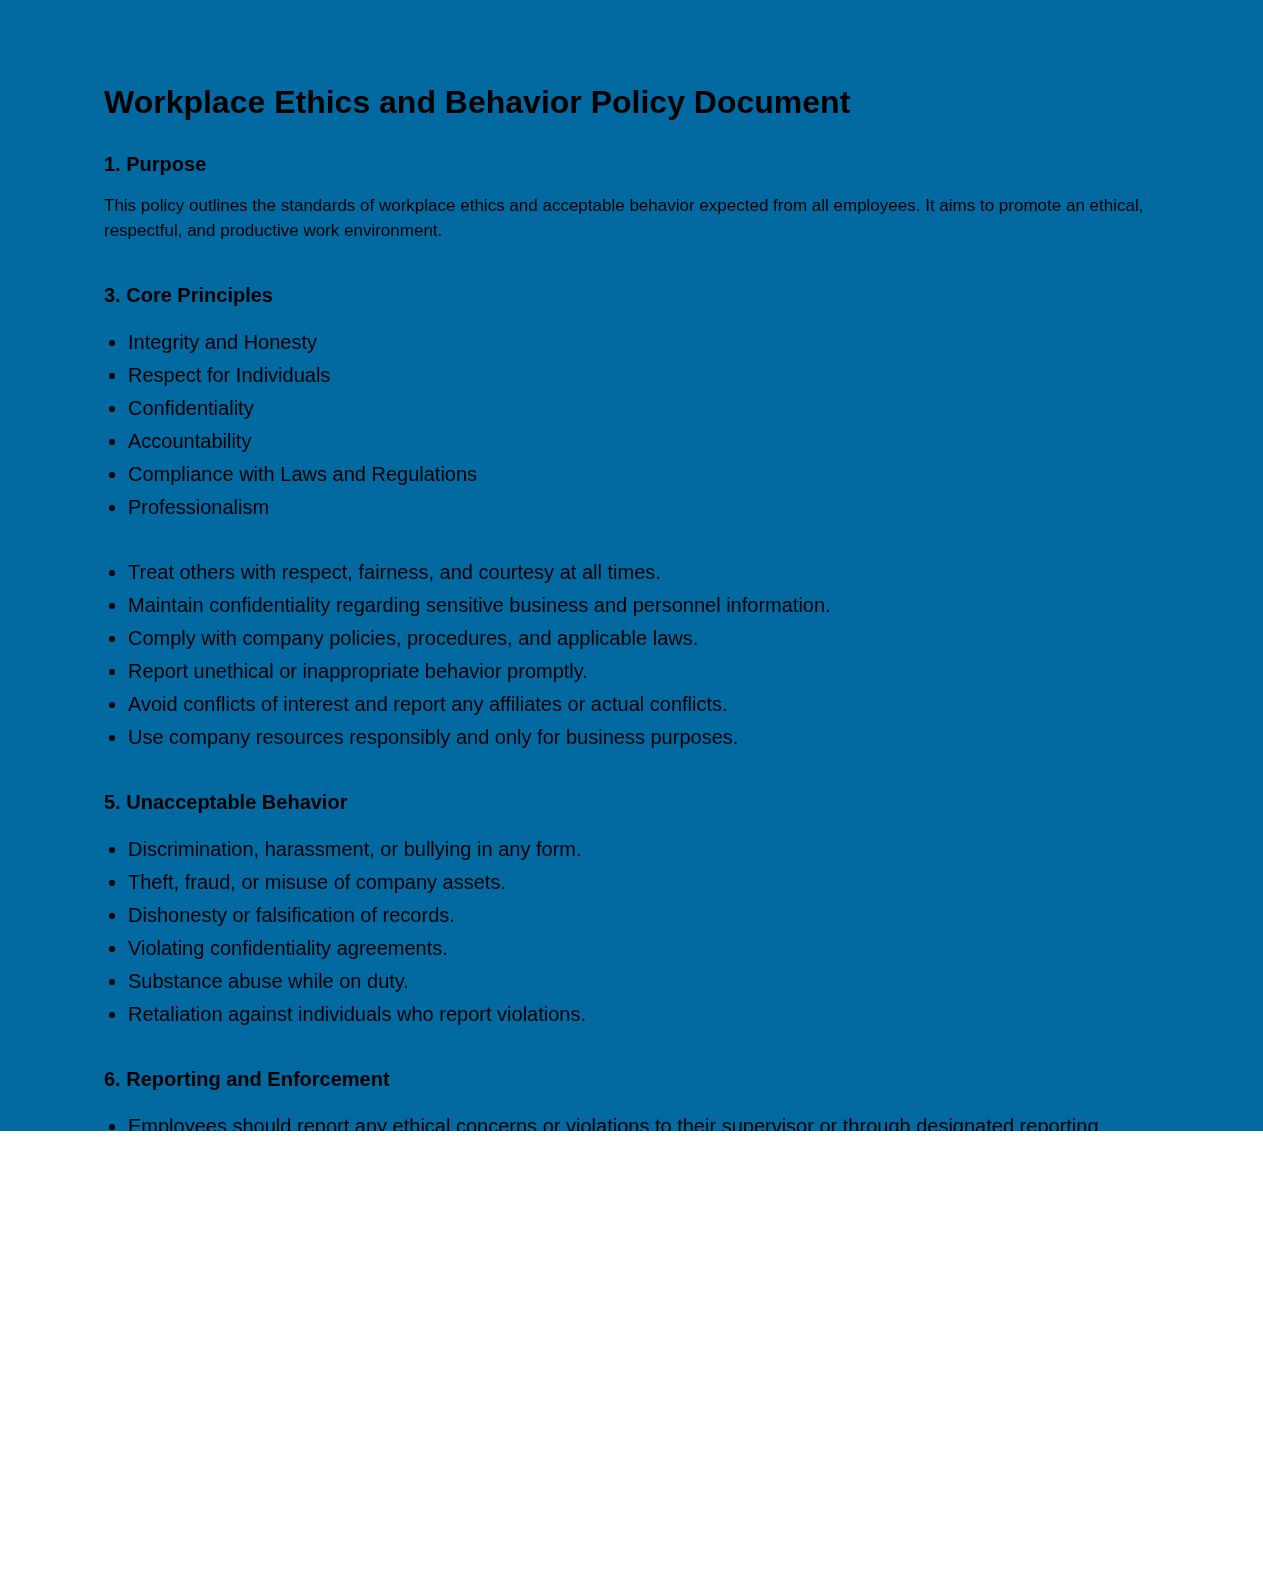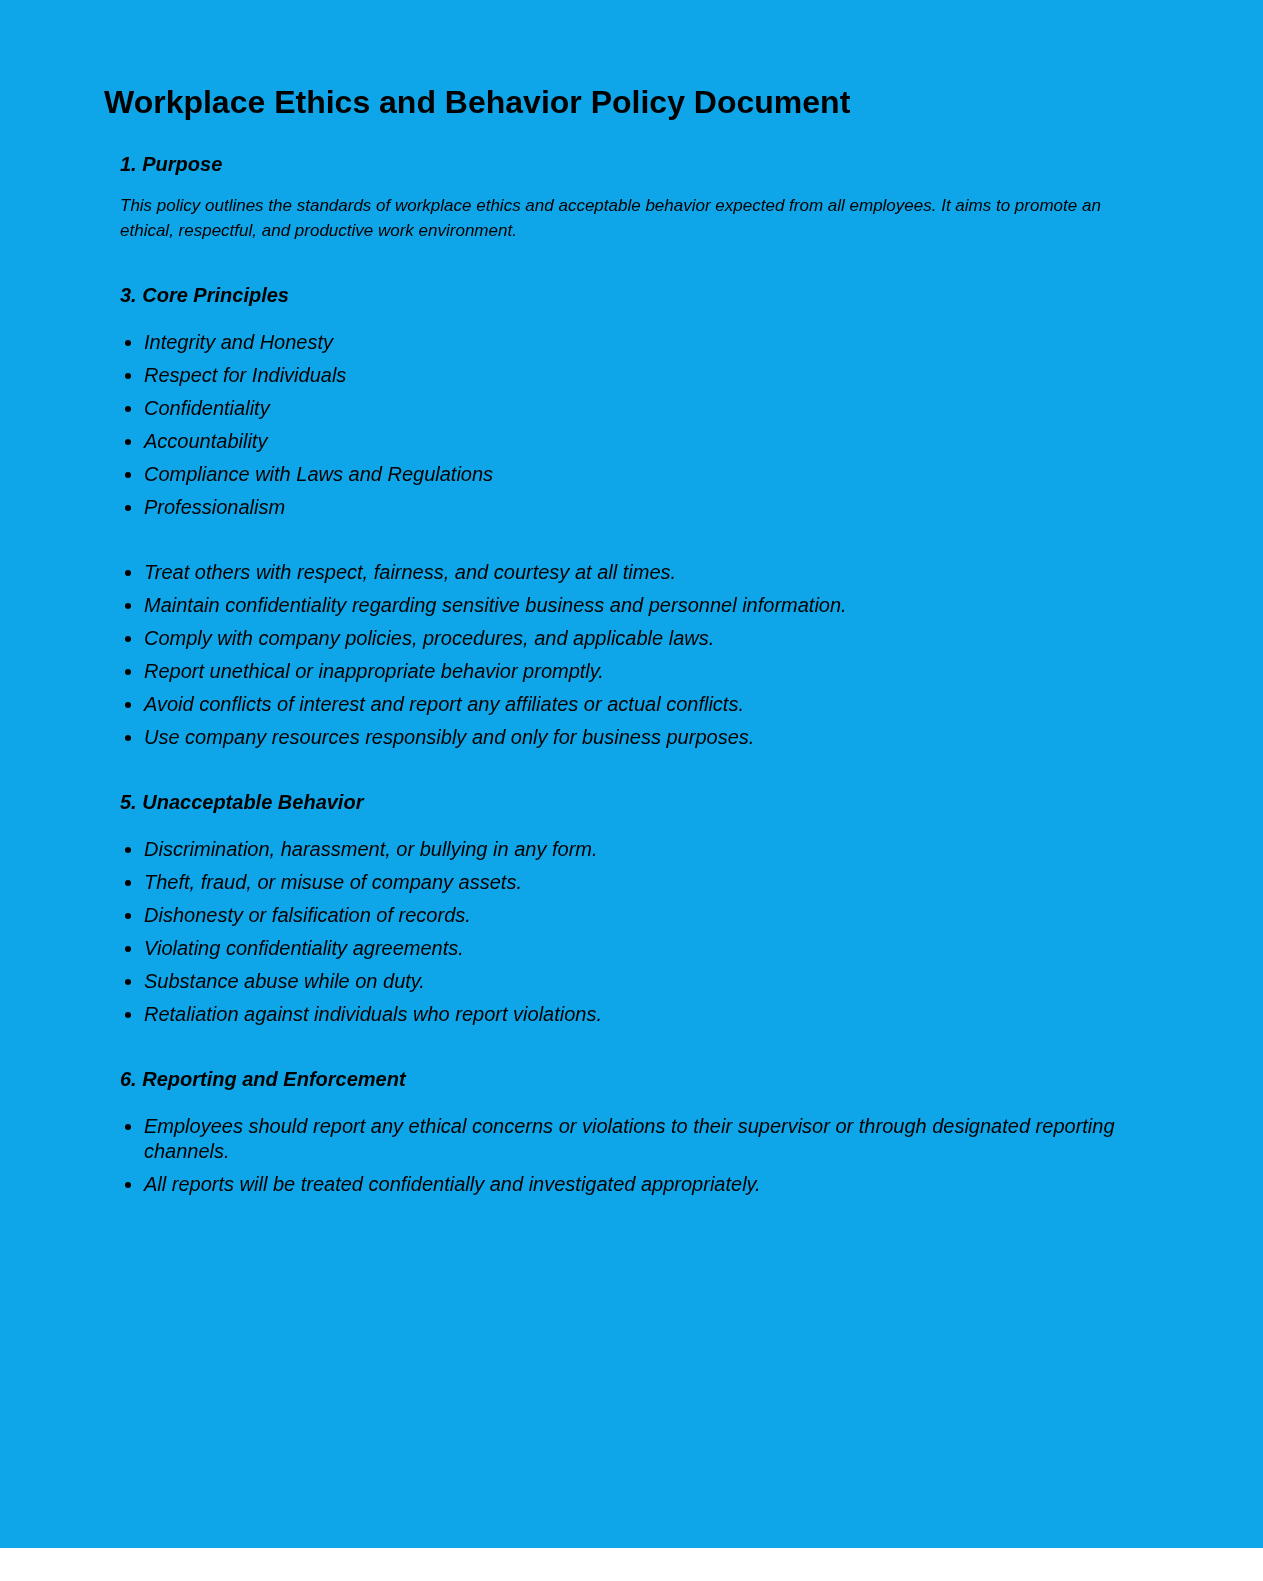--- a/index.html
+++ b/index.html
@@ -3,42 +3,42 @@
 <meta charset="utf-8">
 <style>
   html, body {
     margin: 0;
     padding: 0;
     background: #ffffff;
   }
   .page {
     position: relative;
     width: 1263px;
-    height: 1548px;
-    background: #0ea5e9;
+    height: 1131px;
+    background: #0369a1;
     overflow: hidden;
   }
   
   .clip {
     height: 1312px;
     overflow: hidden;
   }
   .doc {
     box-sizing: border-box;
     padding: 82px 104px 0 104px;
     font-family: "Liberation Sans", "DejaVu Sans", sans-serif;
     color: #000000;
   }
   .doc h1 {
     font-size: 32px;
     line-height: 40px;
     font-weight: 700;
     margin: 0 0 16px 0;
   }
-  .doc section { margin: 16px; font-style: italic; }
+  .doc section { margin: 0; }
   .doc h2 {
     font-size: 20px;
     line-height: 25px;
     font-weight: 700;
     margin: 40px 0 16px 0;
   }
   .doc section:first-of-type h2 { margin-top: 30px; }
   .doc p {
     font-size: 17px;
     line-height: 25px;

